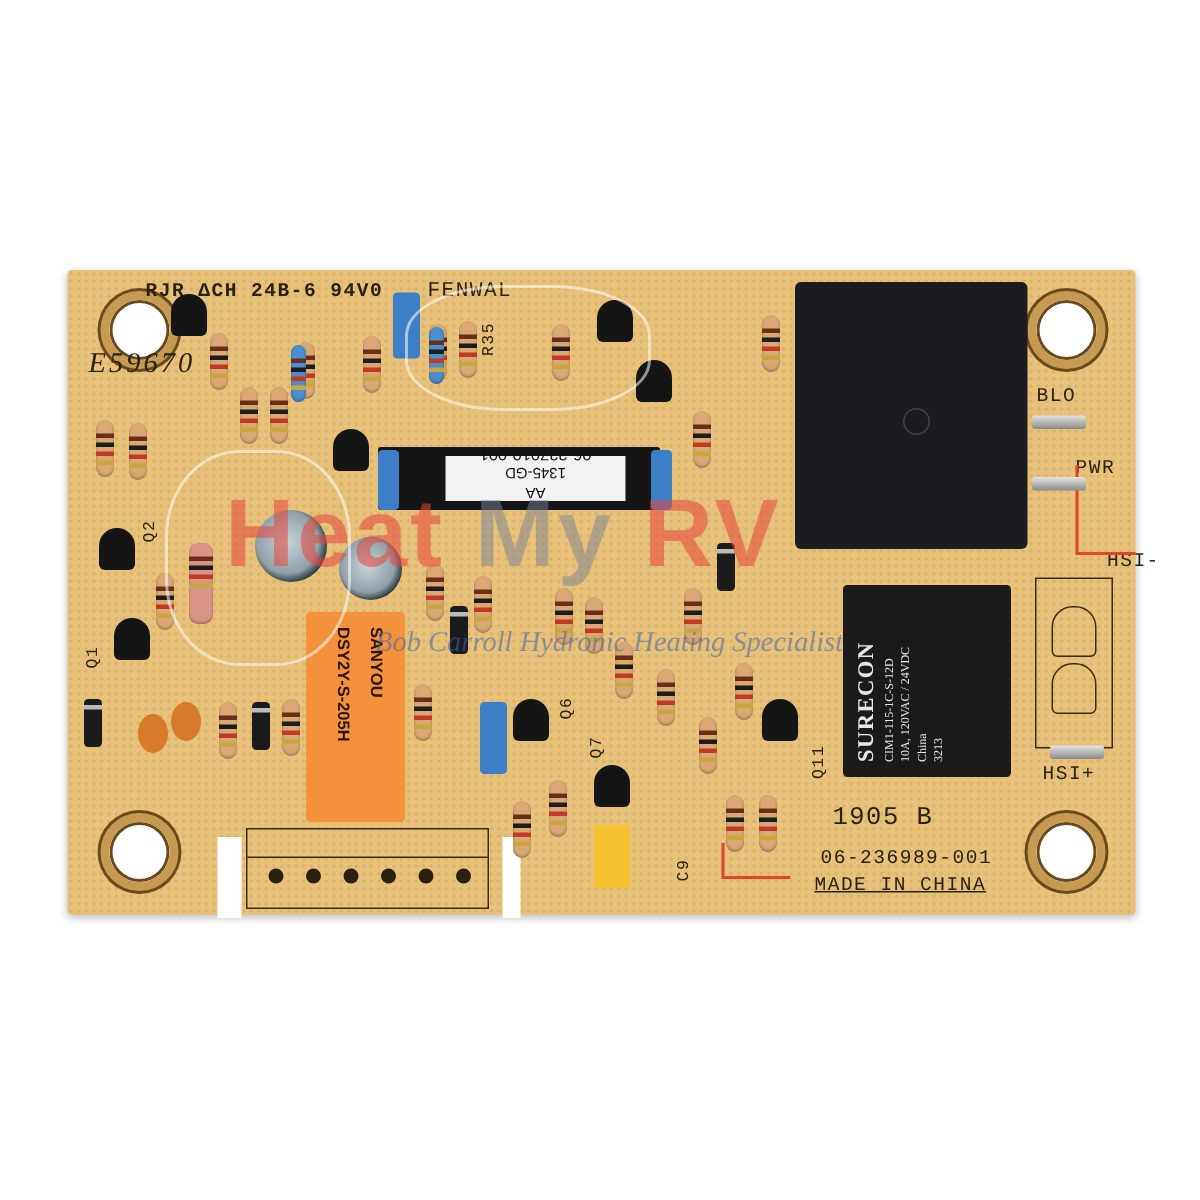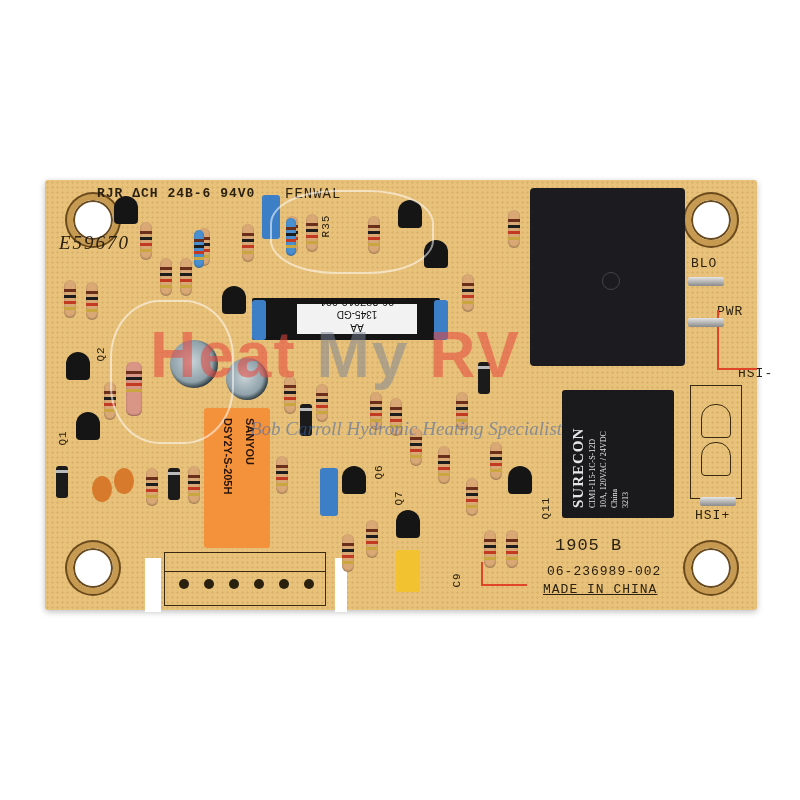--- a/index.html
+++ b/index.html
@@ -56,21 +56,21 @@
 
   <div class="mount" style="left:22px; top:14px;"></div>
   <div class="mount" style="left:640px; top:14px;"></div>
   <div class="mount" style="left:22px; top:362px;"></div>
   <div class="mount" style="left:640px; top:362px;"></div>
 
   <div class="silk" style="left:52px; top:6px;font-weight:bold;">RJR ΔCH 24B-6 94V0</div>
   <div class="silk" style="left:240px; top:6px; font-size:14px;">FENWAL</div>
   <div class="silk serif" style="left:14px; top:52px;">E59670</div>
   <div class="silk" style="left:510px; top:356px; font-size:17px;">1905 B</div>
-  <div class="silk" style="left:502px; top:384px;">06-236989-002</div>
+  <div class="silk" style="left:502px; top:384px;">06-236989-001</div>
   <div class="silk" style="left:498px; top:402px;text-decoration:underline;">MADE IN CHINA</div>
 
   <div class="silk" style="left:646px; top:76px;">BLO</div>
   <div class="silk" style="left:672px; top:124px;">PWR</div>
   <div class="silk" style="left:646px; top:186px;margin-left:47px;">HSI-</div>
   <div class="silk" style="left:650px; top:328px;">HSI+</div>
 
   <div class="silk" style="left:48px; top:168px; transform:rotate(-90deg); font-size:11px;">Q2</div>
   <div class="silk" style="left:10px; top:252px; transform:rotate(-90deg); font-size:11px;">Q1</div>
   <div class="silk" style="left:326px; top:286px; transform:rotate(-90deg); font-size:11px;">Q6</div>

